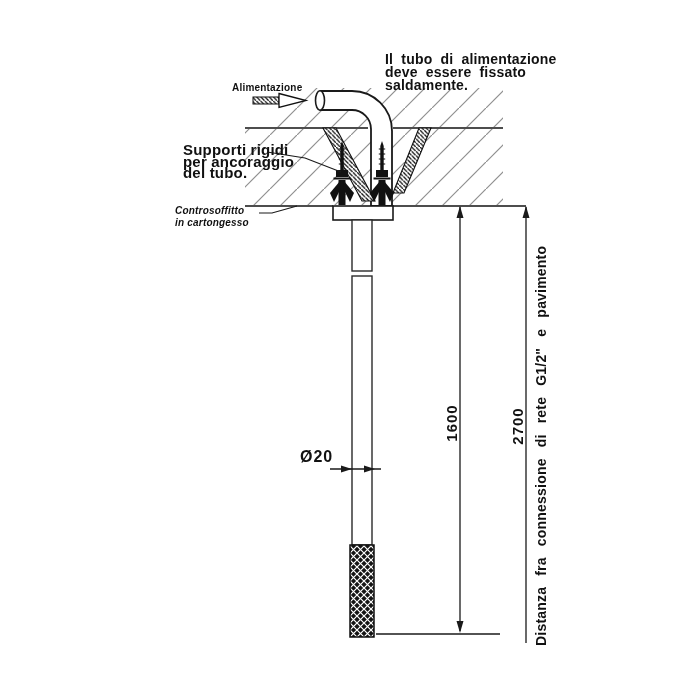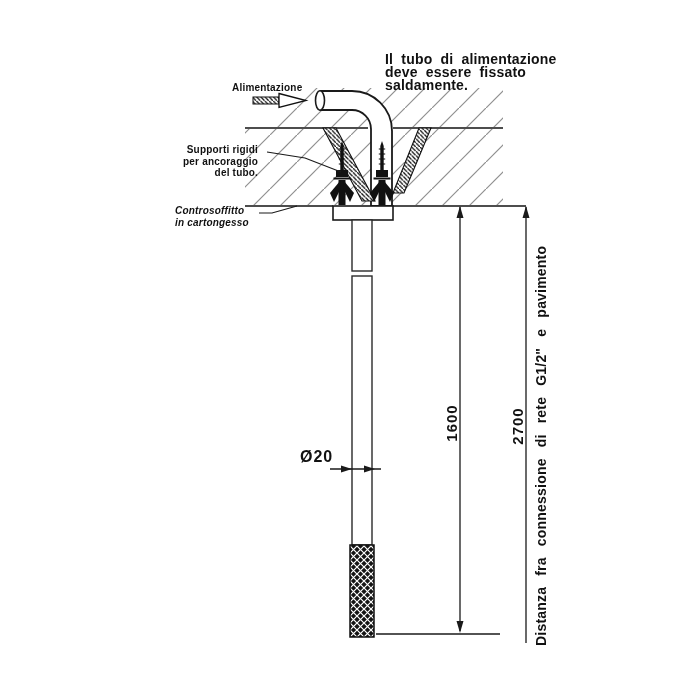--- a/index.html
+++ b/index.html
@@ -2,21 +2,21 @@
 <html><head>
 <meta charset="utf-8">
 <style>
   html,body{margin:0;padding:0;background:#fff;}
   .canvas{position:relative;width:700px;height:700px;background:#fff;overflow:hidden;
           font-family:"Liberation Sans","DejaVu Sans",sans-serif;color:#1a1a1a;}
   .canvas svg{position:absolute;left:0;top:0;}
   .lbl{position:absolute;font-weight:bold;white-space:pre-line;color:#111;}
   .note{left:385px;top:53px;font-size:14px;line-height:13px;word-spacing:4px;letter-spacing:.2px;}
   .alim{left:232px;top:82px;font-size:10px;letter-spacing:.2px;}
-  .supporti{left:183px;top:144px;font-size:10px;line-height:11.5px;letter-spacing:.2px;text-align:right;}
+  .supporti{left:183px;top:144px;font-size:15px;line-height:11.5px;letter-spacing:.2px;}
   .controsoffitto{left:175px;top:205px;font-size:10px;line-height:11.5px;letter-spacing:.2px;font-style:italic;}
   .dia{left:300px;top:448px;font-size:16px;letter-spacing:1px;}
   .rot{transform:rotate(-90deg);transform-origin:center;text-align:center;white-space:nowrap;}
   .d1600{left:421px;top:415px;width:60px;height:16px;font-size:15px;letter-spacing:1px;}
   .d2700{left:487px;top:418px;width:60px;height:16px;font-size:15px;letter-spacing:1px;}
   .caption{left:326px;top:423px;width:430px;height:16px;font-size:14px;word-spacing:7px;
            letter-spacing:.2px;text-align:left;}
 </style>
 </head>
 <body>

